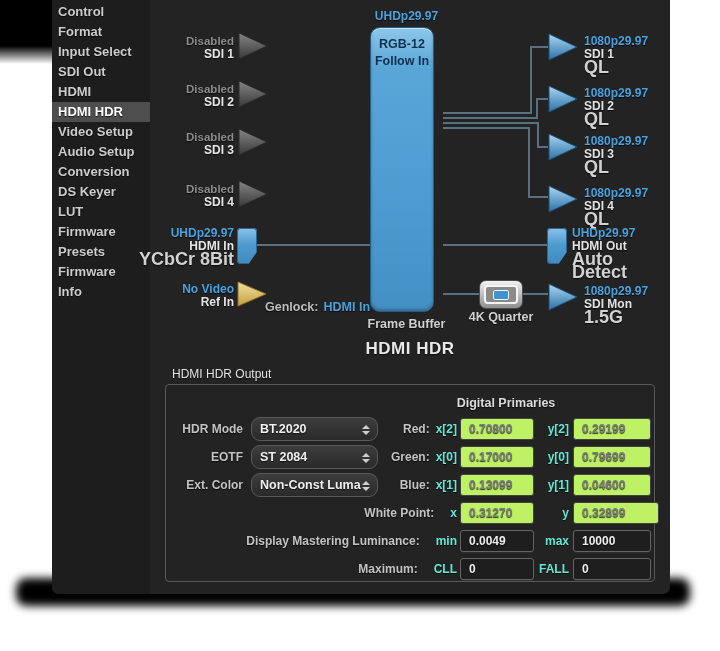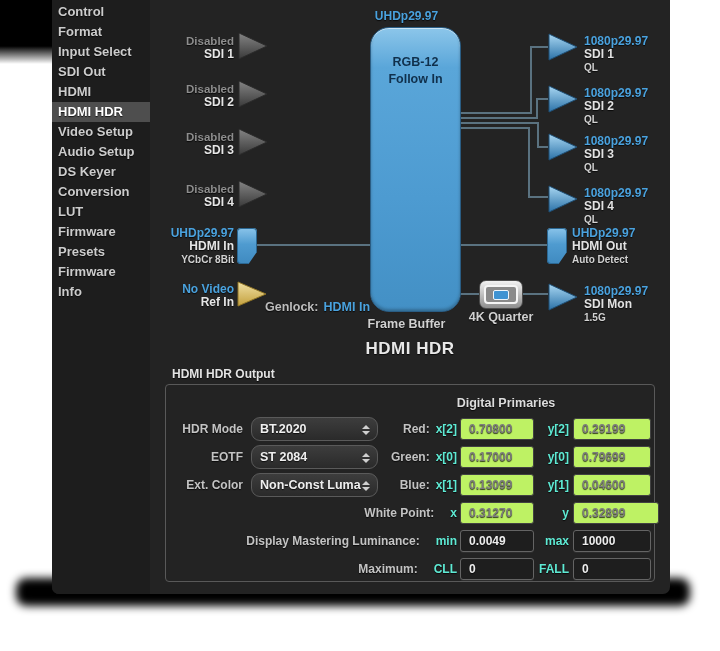--- a/index.html
+++ b/index.html
@@ -19,39 +19,39 @@
   .sidebar { position:absolute; left:0; top:0; width:98px; height:100%; background:#1d1d1d; border-radius:0 0 0 7px; padding-top:2px; }
   .menu-item { height:20px; line-height:20px; padding-left:6px; font-size:13px; font-weight:700; color:#cccccc; white-space:nowrap; cursor:default; }
   .menu-item.selected { background:#4e4e4e; color:#ffffff; }
   .io-label { position:absolute; text-align:right; line-height:13px; }
   .io-label .dim { font-size:11.5px; font-weight:700; color:#8d8d8d; }
   .io-label .name { font-size:12px; font-weight:700; color:#e6e6e6; }
   .out-label { position:absolute; text-align:left; line-height:13px; }
   .blue { color:#4aa2de; }
   .fmt { font-size:12px; font-weight:700; color:#4aa2de; }
   .nm  { font-size:12px; font-weight:700; color:#e2e2e2; }
-  .dt  { font-size:10px; font-weight:700; color:#d2d2d2; }
+  .dt  { font-size:18px; font-weight:700; color:#d2d2d2; }
   svg.tri { position:absolute; overflow:visible; }
   .tri-gray   { fill:url(#gGray);   stroke:#2c2c2c; stroke-width:1; }
   .tri-blue   { fill:url(#gBlue);   stroke:#1f4f75; stroke-width:1; }
   .tri-yellow { fill:url(#gYellow); stroke:#8f7426; stroke-width:1; }
 
   .wire { position:absolute; height:2px; background:#5a7280; }
   .wire.v { width:2px; }
 
   .hdmi-conn { position:absolute; width:20px; height:36px;
     background:linear-gradient(180deg,#8ac4ea 0%,#4f9bd0 45%,#3f8ac0 100%);
     border-radius:4px; clip-path:polygon(0 0,100% 0,100% 66%,58% 100%,0 100%);
     box-shadow:inset 0 0 0 1px #2b6792; }
 
-  .frame-buffer { position:absolute; left:318px; top:27px; width:91px; height:285px;
-    border-radius:19px; border:1px solid #2a5d84;
+  .frame-buffer { position:absolute; left:318px; top:27px; width:64px; height:285px;
+    border-radius:10px; border:1px solid #2a5d84;
     background:linear-gradient(180deg,#8cc6ea 0%,#5aa6d9 14%,#4d9bd1 60%,#4390c5 100%);
     box-shadow:inset 0 1px 0 rgba(255,255,255,.55), inset 0 -2px 3px rgba(0,0,0,.25);
-    text-align:center; padding-top:26px; }
+    text-align:center; padding-top:8px; }
   .frame-buffer .fb-line { font-size:12.5px; font-weight:700; color:#10304c; line-height:17px; text-shadow:none; }
   .fb-top-label { position:absolute; left:294px; top:9px; width:121px; text-align:center; font-size:12px; font-weight:700; color:#4aa2de; }
   .fb-caption   { position:absolute; left:294px; top:317px; width:121px; text-align:center; font-size:12.5px; font-weight:700; color:#d0d0d0; }
 
   .genlock { position:absolute; left:213px; top:300px; font-size:12.5px; font-weight:700; color:#bdbdbd; }
   .genlock .blue { margin-left:5px; }
 
   
   .q4icon { position:absolute; left:427px; top:280px; width:44px; height:29px;
     background:linear-gradient(180deg,#f2f2f2,#8e8e8e); border:1px solid #4c4c4c; border-radius:7px; }
@@ -59,21 +59,21 @@
   .q4h { position:absolute; left:0; right:0; top:50%; margin-top:-1px; height:2px; background:#8a8a8a; }
   .q4v { position:absolute; top:0; bottom:0; left:50%; margin-left:-1px; width:2px; background:#8a8a8a; }
   .q4blue { position:absolute; left:50%; top:50%; width:16px; height:10px; margin-left:-8px; margin-top:-5px;
     background:#3f93d2; border:1px solid #eef5fa; border-radius:2px; }
   .q4caption { position:absolute; left:405px; top:310px; width:88px; text-align:center; font-size:12.5px; font-weight:700; color:#d0d0d0; }
 
   .section-title { position:absolute; left:98px; right:0; top:339px; text-align:center;
     font-size:17px; font-weight:700; color:#e8e8e8; letter-spacing:.5px; }
 
   
-  .panel-label { position:absolute; left:120px; top:367px; font-size:12px; font-weight:700; color:#e3e3e3; }
+  .panel-label { position:absolute; left:120px; top:367px; font-size:12px; font-weight:400; color:#e3e3e3; }
   .panel { position:absolute; left:113px; top:384px; width:490px; height:198px; border:1px solid #595959; border-radius:4px; }
   .dp-title { position:absolute; left:230px; top:11px; width:220px; text-align:center; font-size:12.5px; font-weight:700; color:#dcdcdc; }
   .prow { position:absolute; left:10px; right:0; height:24px; }
   .plabel { position:absolute; top:5px; text-align:right; font-size:12px; font-weight:700; color:#c3c3c3; white-space:nowrap; }
   .plabel .xl { margin-left:6px; color:#5eead4; }
   .gap-lg .xl { margin-left:16px; }
 
   .dropdown { position:absolute; top:0; width:127px; height:24px; border:1px solid #5a5a5a; border-radius:9px;
     background:linear-gradient(180deg,#3d3d3d,#2a2a2a); cursor:default; }
   .dd-text { position:absolute; left:8px; top:4px; font-size:12.5px; font-weight:700; color:#efefef; white-space:nowrap; }
@@ -115,22 +115,22 @@
 
     <div class="sidebar">
       <div class="menu-item">Control</div>
       <div class="menu-item">Format</div>
       <div class="menu-item">Input Select</div>
       <div class="menu-item">SDI Out</div>
       <div class="menu-item">HDMI</div>
       <div class="menu-item selected">HDMI HDR</div>
       <div class="menu-item">Video Setup</div>
       <div class="menu-item">Audio Setup</div>
+      <div class="menu-item">Conversion</div>
       <div class="menu-item">DS Keyer</div>
-      <div class="menu-item">Conversion</div>
       <div class="menu-item">LUT</div>
       <div class="menu-item">Firmware</div>
       <div class="menu-item">Presets</div>
       <div class="menu-item">Firmware</div>
       <div class="menu-item">Info</div>
     </div>
 
     <div class="wire" style="left:391px;top:112px;width:87px"></div>
     <div class="wire v" style="left:478px;top:46px;height:68px"></div>
     <div class="wire" style="left:478px;top:46px;width:18px"></div>

